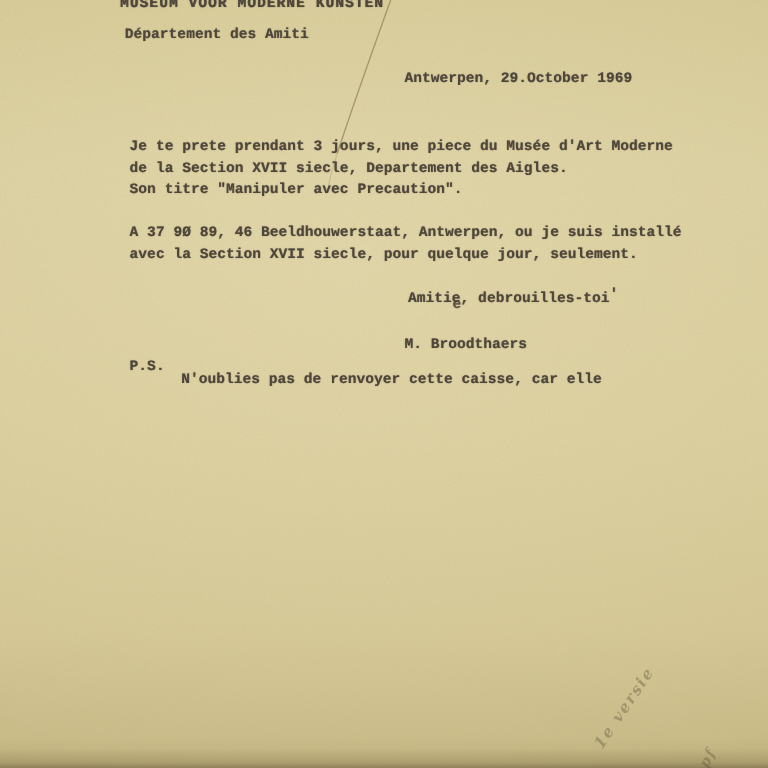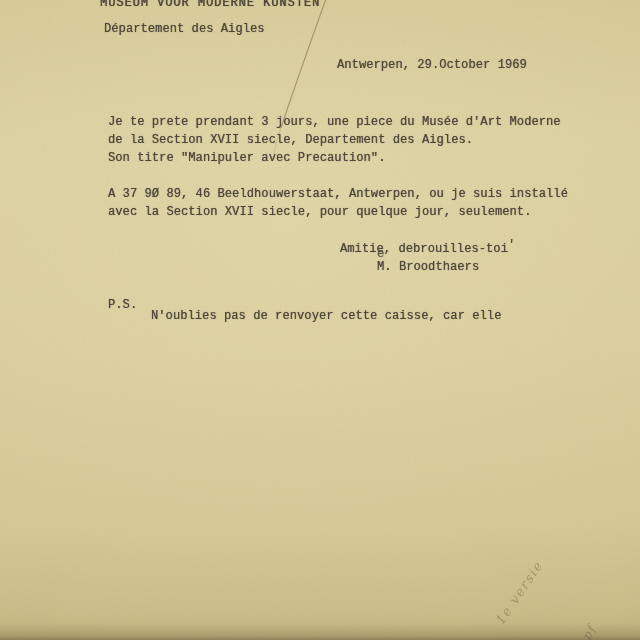--- a/index.html
+++ b/index.html
@@ -5,20 +5,21 @@
   html, body { margin: 0; padding: 0; }
   body { width: 640px; height: 640px; font-family: "Liberation Mono", "DejaVu Sans Mono", monospace; }
 
   .paper {
     position: relative;
     width: 640px; height: 640px;
     overflow: hidden;
     background:
       radial-gradient(ellipse 900px 700px at 45% 35%, rgba(255,250,220,0.20), rgba(0,0,0,0) 70%),
       linear-gradient(180deg, #d6c995 0%, #dbcf9e 22%, #dacd9b 55%, #d5c794 82%, #cabc88 96%, #bcae7a 100%);
+    font-weight: bold;
   }
   .grain { position: absolute; left: 0; top: 0; pointer-events: none; }
   .bottom-shade {
     position: absolute; left: 0; bottom: 0; width: 640px; height: 16px;
     background: linear-gradient(180deg, rgba(90,75,40,0) 0%, rgba(90,75,40,0.18) 70%, rgba(60,48,22,0.35) 100%);
   }
 
   .typed {
     position: absolute;
     white-space: pre;
@@ -32,21 +33,21 @@
   .letterhead-2 { top: 22px;  left: 104px; }
   .dateline     { top: 58px;  left: 337px; }
   .salutation   { top: 97px;  left: 108px; }
   .bl-0 { top: 115px; left: 108px; }
   .bl-1 { top: 133px; left: 108px; }
   .bl-2 { top: 151px; left: 108px; }
   .bl-3 { top: 169px; left: 108px; }
   .bl-4 { top: 187px; left: 108px; }
   .bl-5 { top: 205px; left: 108px; }
   .closing   { top: 242px; left: 340px; }
-  .signature { top: 260px; left: 337px; margin-left: 40px; }
+  .signature { top: 280px; left: 337px; }
   .ps-label  { top: 298px; left: 108px; }
   .ps-line1  { top: 309px; left: 151px; }
   .ps-line2  { top: 318px; left: 145px; }
 
   .e-stack { position: relative; display: inline-block; }
   .e-lower { position: absolute; left: 0.5px; top: 4.5px; opacity: 0.9; }
   .raised-apostrophe { position: relative; top: -4px; }
 
   .crease-svg { position: absolute; left: 0; top: 0; pointer-events: none; }
 
@@ -74,21 +75,21 @@
     </filter>
     <rect width="640" height="640" filter="url(#grainf)"></rect>
   </svg>
 
   <svg class="crease-svg" width="640" height="640" aria-hidden="true">
     <path d="M327,-4 C312,38 294,88 281,128" fill="none" stroke="rgba(150,130,88,0.75)" stroke-width="1.1"></path>
     <path d="M281,128 C277,140 275,148 274,154" fill="none" stroke="rgba(150,130,88,0.3)" stroke-width="1"></path>
   </svg>
 
   <div class="typed letterhead-1">MUSEUM VOOR MODERNE KUNSTEN</div>
-  <div class="typed letterhead-2">Département des Aigles</div>
+  <div class="typed letterhead-2">Département des Amiti</div>
 
   <div class="typed dateline">Antwerpen, 29.October 1969</div>
 
 
   <div class="typed bl-0">Je te prete prendant 3 jours, une piece du Musée d'Art Moderne</div>
   <div class="typed bl-1">de la Section XVII siecle, Departement des Aigles.</div>
   <div class="typed bl-2">Son titre "Manipuler avec Precaution".</div>
   <div class="typed bl-4">A 37 9Ø 89, 46 Beeldhouwerstaat, Antwerpen, ou je suis installé</div>
   <div class="typed closing"><span>Amiti</span><span class="e-stack"><span>e</span><span class="e-lower">e</span></span><span>, debrouilles-toi</span><span class="raised-apostrophe">'</span></div>
 

